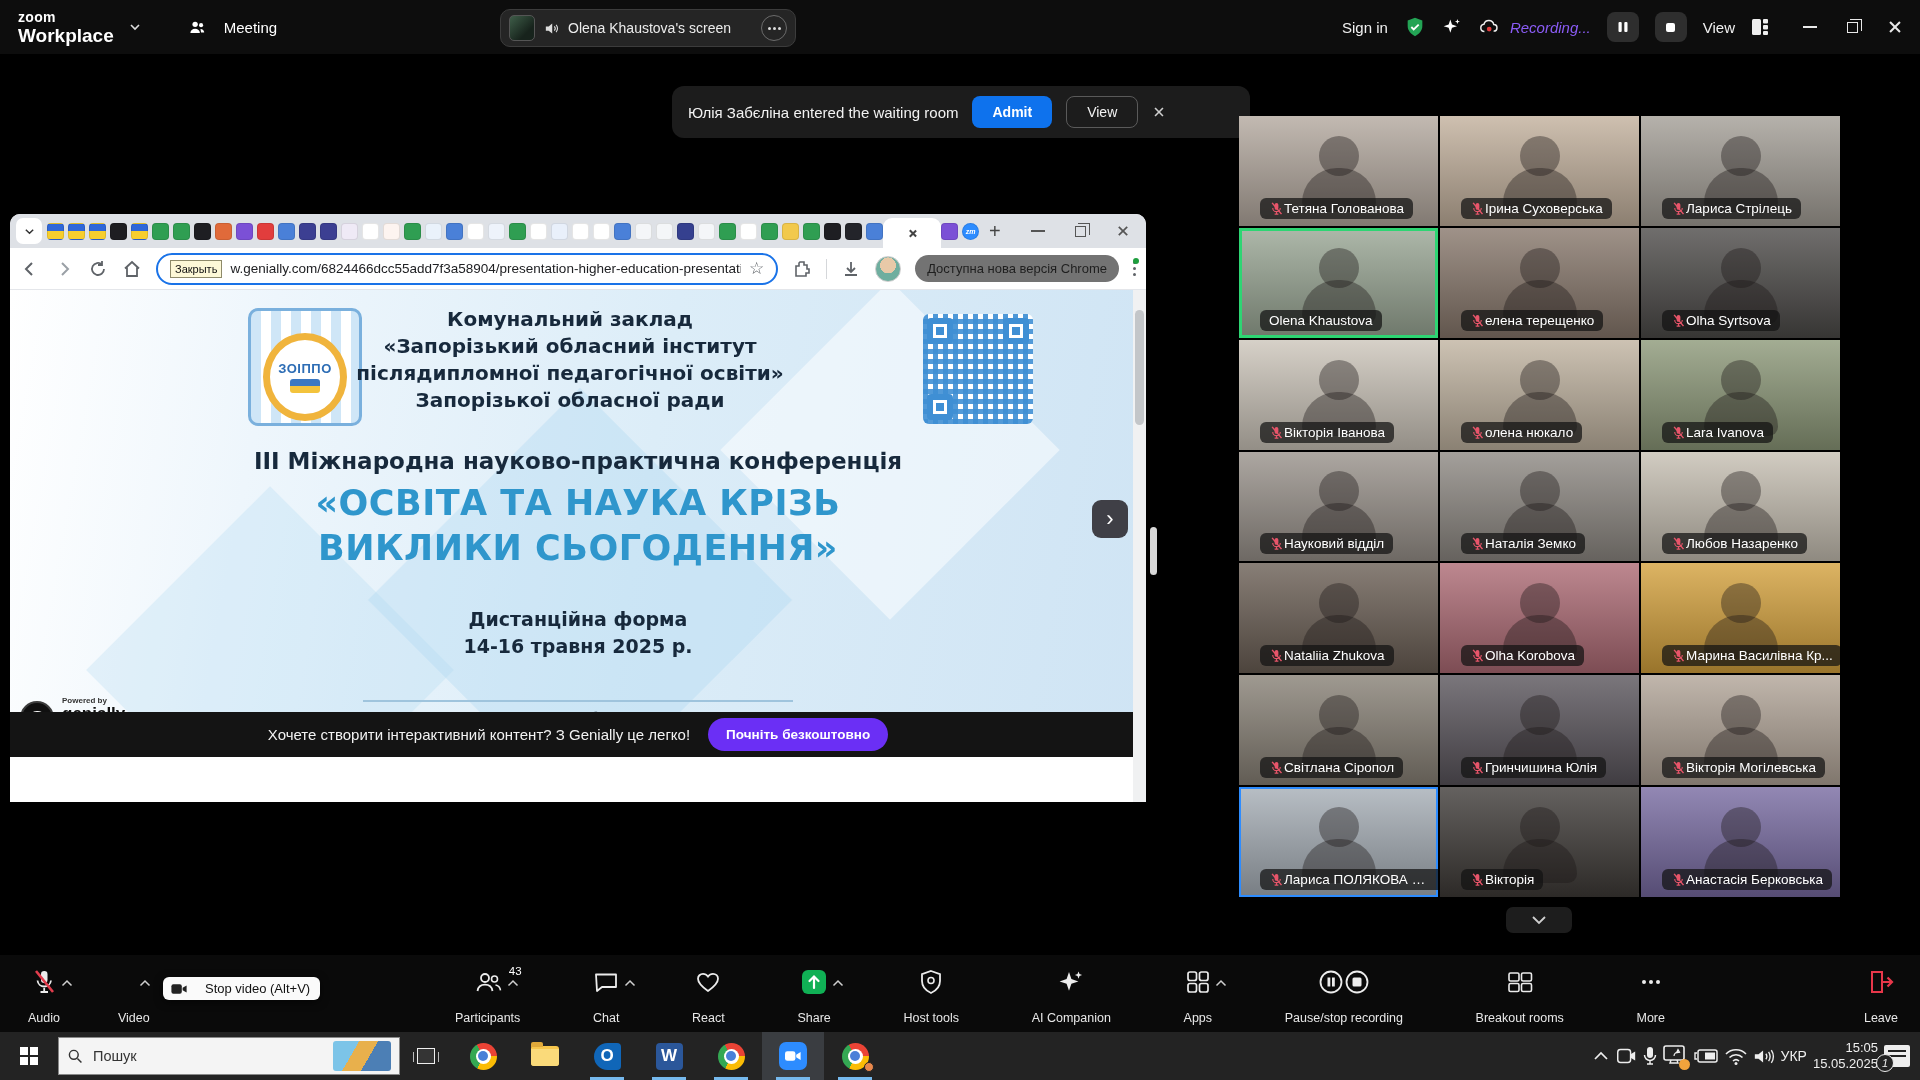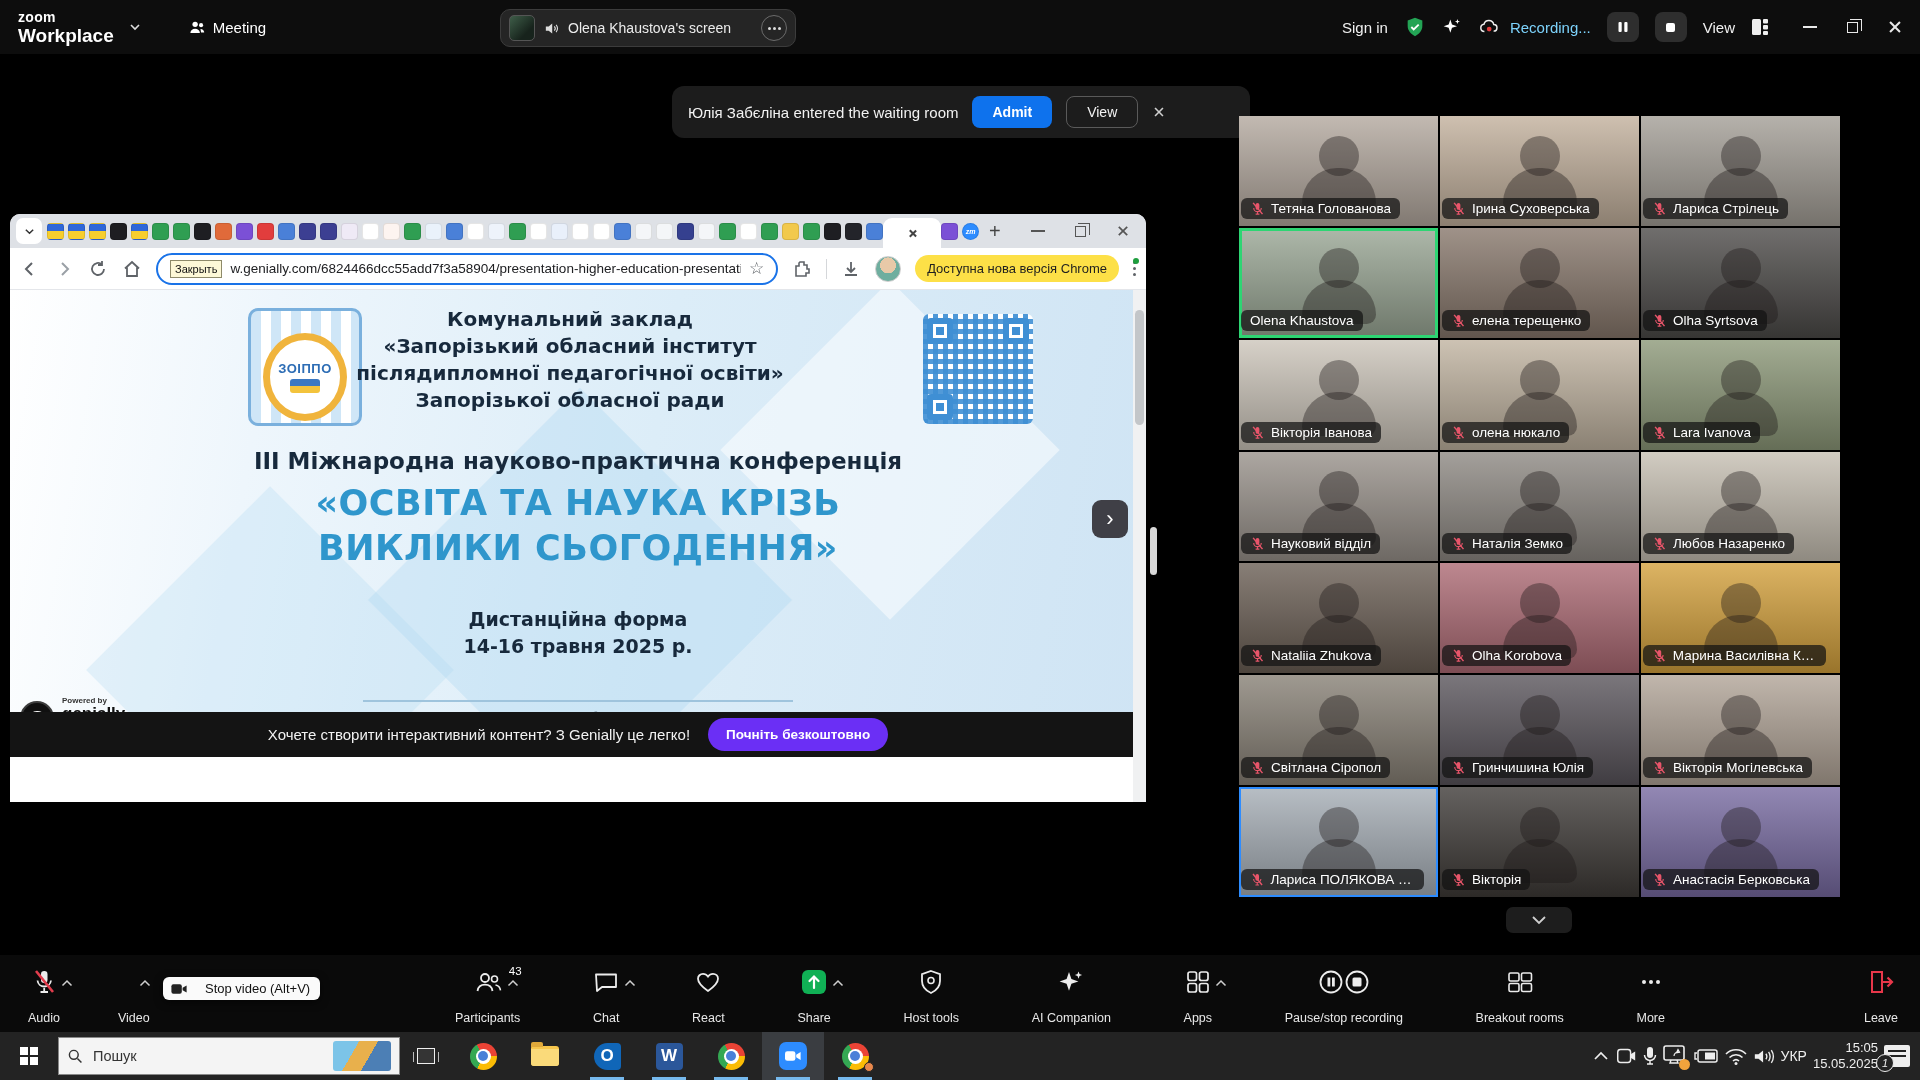--- a/index.html
+++ b/index.html
@@ -5,29 +5,29 @@
   * { margin:0; padding:0; box-sizing:border-box; }
   body { background:#000; font-family:"Liberation Sans", sans-serif; }
   .stage { position:relative; width:1920px; height:1080px; background:#000; overflow:hidden; }
 
   
   .topbar { position:absolute; left:0; top:0; width:1920px; height:54px; background:#0d0d0d; display:flex; align-items:center; }
   .brand { margin-left:18px; color:#fff; line-height:1; }
   .brand .b1 { font-size:14px; font-weight:700; letter-spacing:.3px; }
   .brand .b2 { font-size:19px; font-weight:700; margin-top:2px; }
   .chev { width:14px; height:14px; margin-left:14px; }
-  .meeting-tab { display:flex; align-items:center; gap:6px; margin-left:46px; color:#fff; font-size:15px; }
+  .meeting-tab { display:flex; align-items:center; gap:17px; margin-left:46px; color:#fff; font-size:15px; }
   .share-pill { position:absolute; left:500px; top:9px; width:296px; height:38px; background:#252525; border:1px solid #3c3c3c; border-radius:10px; display:flex; align-items:center; padding:0 8px; gap:8px; }
   .share-thumb { width:26px; height:26px; border-radius:5px; background:linear-gradient(135deg,#3f5e49,#17231c 70%); border:1px solid #555; }
   .share-pill .txt { color:#ececec; font-size:14px; white-space:nowrap; overflow:hidden; flex:1; }
   .pill-more { width:26px; height:26px; border:1px solid #6b6b6b; border-radius:50%; display:flex; align-items:center; justify-content:center; gap:2px; }
   .dot { width:3px; height:3px; border-radius:50%; background:#ddd; }
   .top-right { position:absolute; right:10px; top:0; height:54px; display:flex; align-items:center; gap:16px; }
   .signin { color:#f0f0f0; font-size:15px; }
-  .rec-label { color:#7dd3fc; font-size:15px; margin-left:-6px; }
+  .rec-label { color:#8b5cf6; font-size:15px; margin-left:-6px;font-style:italic; }
   .sqbtn { width:32px; height:30px; background:#2e2e2e; border-radius:8px; display:flex; align-items:center; justify-content:center; }
   .view-lbl { color:#f0f0f0; font-size:15px; }
   .win-ctl { display:flex; align-items:center; gap:30px; margin-left:18px; margin-right:8px; }
   .ic-min { width:14px; height:2px; background:#e8e8e8; }
   .ic-restore { width:11px; height:11px; border:1.5px solid #e8e8e8; position:relative; }
   .ic-restore::before { content:""; position:absolute; left:2px; top:-4px; width:11px; height:11px; border:1.5px solid #e8e8e8; border-left:none; border-bottom:none; }
   .xmark { position:relative; width:14px; height:14px; display:inline-block; }
   .xmark::before,.xmark::after { content:""; position:absolute; left:6px; top:0; width:2px; height:14px; background:#e8e8e8; }
   .xmark::before { transform:rotate(45deg);} .xmark::after { transform:rotate(-45deg);}
 
@@ -55,21 +55,21 @@
   .bw-ctl .ic-restore,.bw-ctl .ic-restore::before { border-color:#555; }
   .bw-ctl .xmark::before,.bw-ctl .xmark::after { background:#555; }
   .btoolbar { height:42px; background:#fff; display:flex; align-items:center; padding:0 10px; gap:14px; border-bottom:1px solid #e4e6ea; }
   .nav-ic { width:20px; height:20px; flex:0 0 auto; }
   .urlbar { flex:1; height:32px; border:2px solid #1a73e8; border-radius:16px; display:flex; align-items:center; padding:0 12px; gap:8px; overflow:hidden; }
   .tooltip-chip { background:#fdf8d7; border:1px solid #8e8a6a; font-size:11px; color:#111; padding:2px 4px; white-space:nowrap; flex:0 0 auto; }
   .url-text { font-size:13.5px; color:#202124; white-space:nowrap; overflow:hidden; flex:1; }
   .url-star { font-size:17px; color:#5f6368; flex:0 0 auto; }
   .tb-sep { width:1px; height:20px; background:#d5d7da; }
   .avatar { width:26px; height:26px; border-radius:50%; background:radial-gradient(circle at 50% 35%, #e8c9a8 0 40%, #6fae9f 41%); border:1px solid #ccc; }
-  .update-pill { background:#fde047; border-radius:16px; padding:6px 12px; font-size:13px; color:#1f1f1f; white-space:nowrap; }
+  .update-pill { background:#737373; border-radius:16px; padding:6px 12px; font-size:13px; color:#1f1f1f; white-space:nowrap; }
   .vdots { display:flex; flex-direction:column; gap:3px; align-items:center; position:relative; }
   .vdots .dot { background:#5f6368; }
   .vdots .gdot { position:absolute; right:-3px; top:-3px; width:6px; height:6px; border-radius:50%; background:#1e9e3e; }
 
   
   .content { position:relative; height:467px; background:linear-gradient(100deg,#ffffff 0%,#eef6fc 22%,#dcedf8 55%,#cfe4f4 100%); overflow:hidden; }
   .deco { position:absolute; background:rgba(255,255,255,.35); transform:rotate(45deg); }
   .d1 { width:300px; height:300px; left:420px; top:160px; background:rgba(173,214,240,.35); }
   .d2 { width:240px; height:240px; left:760px; top:40px; background:rgba(255,255,255,.5); }
   .d3 { width:260px; height:260px; left:130px; top:250px; background:rgba(173,214,240,.28); }
@@ -107,21 +107,21 @@
   .scroll-thumb { position:absolute; left:2px; top:20px; width:9px; height:115px; background:#c3c6c9; border-radius:5px; }
   .mini-scroll { position:absolute; left:1150px; top:527px; width:7px; height:48px; background:#d9d9d9; border-radius:4px; }
 
   
   .grid { position:absolute; left:1239px; top:116px; width:601px; height:781px; display:grid; grid-template-columns:repeat(3,1fr); grid-template-rows:repeat(7,1fr); gap:2px; background:#000; }
   .tile { position:relative; overflow:hidden; background-color:#777; background-image:linear-gradient(180deg, rgba(255,255,255,.20), rgba(0,0,0,.28)); }
   .tile.active { outline:3px solid #2ed573; outline-offset:-3px; }
   .tile.selected { outline:2px solid #2d8cff; outline-offset:-2px; }
   .person { position:absolute; left:50%; bottom:14px; transform:translateX(-50%); width:74px; height:44px; border-radius:38px 38px 10px 10px; background:rgba(25,22,20,.38); }
   .person::before { content:""; position:absolute; top:-32px; left:50%; transform:translateX(-50%); width:40px; height:40px; border-radius:50%; background:rgba(25,22,20,.38); }
-  .chip { position:absolute; left:2px; bottom:7px; max-width:92%; background:rgba(18,18,18,.72); border-radius:6px; padding:3px 9px; display:flex; align-items:center; gap:6px; }
+  .chip { position:absolute; left:21px; bottom:7px; max-width:92%; background:rgba(18,18,18,.72); border-radius:6px; padding:3px 9px; display:flex; align-items:center; }
   .chip span { color:#fff; font-size:13.5px; white-space:nowrap; overflow:hidden; text-overflow:ellipsis; }
   .grid-chevron { position:absolute; left:1506px; top:907px; width:66px; height:26px; border-radius:7px; background:#1d1d1d; display:flex; align-items:center; justify-content:center; }
 
   
   .zoombar { position:absolute; left:0; top:955px; width:1920px; height:77px; background:#0a0a0a; }
   .tb-item { position:relative; display:flex; flex-direction:column; align-items:center; gap:15px; color:#e8e8e8; }
   .tb-ic { position:relative; height:28px; display:flex; align-items:center; justify-content:center; }
   .tb-label { font-size:12.5px; white-space:nowrap; }
   .tb-caret { position:absolute; right:-17px; top:5px; }
   .tb-badge { position:absolute; right:-20px; top:-3px; font-size:11.5px; color:#fff; }

